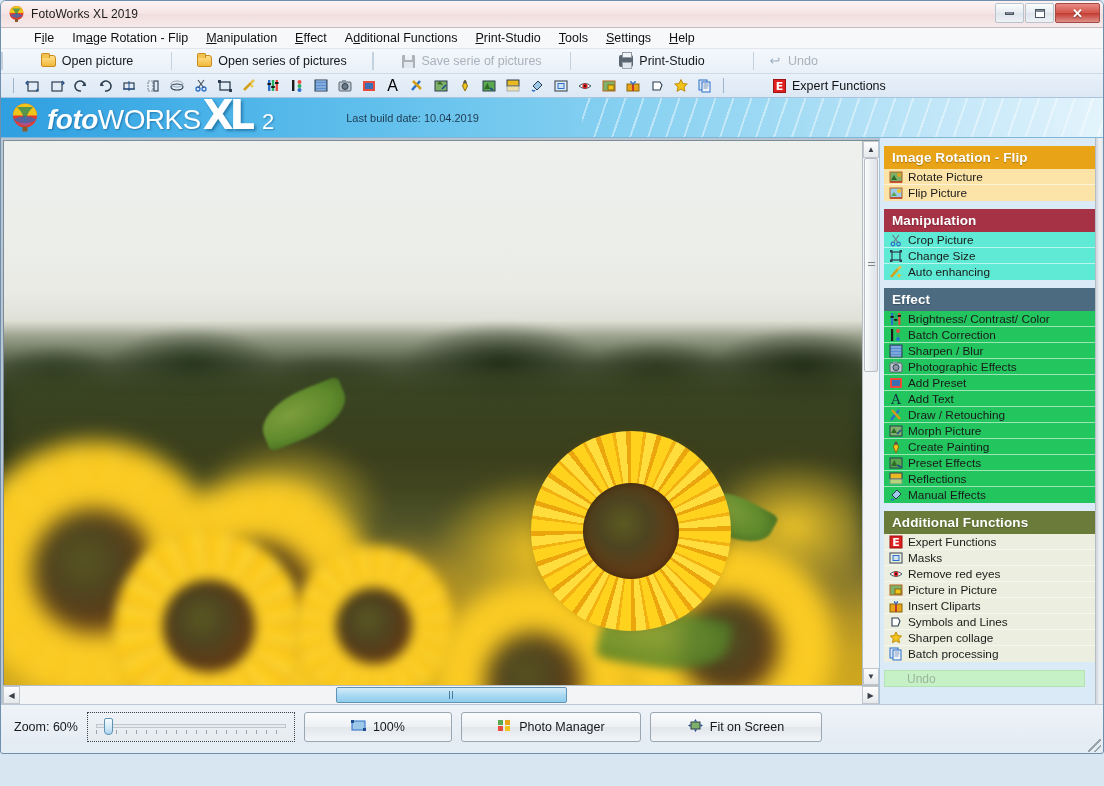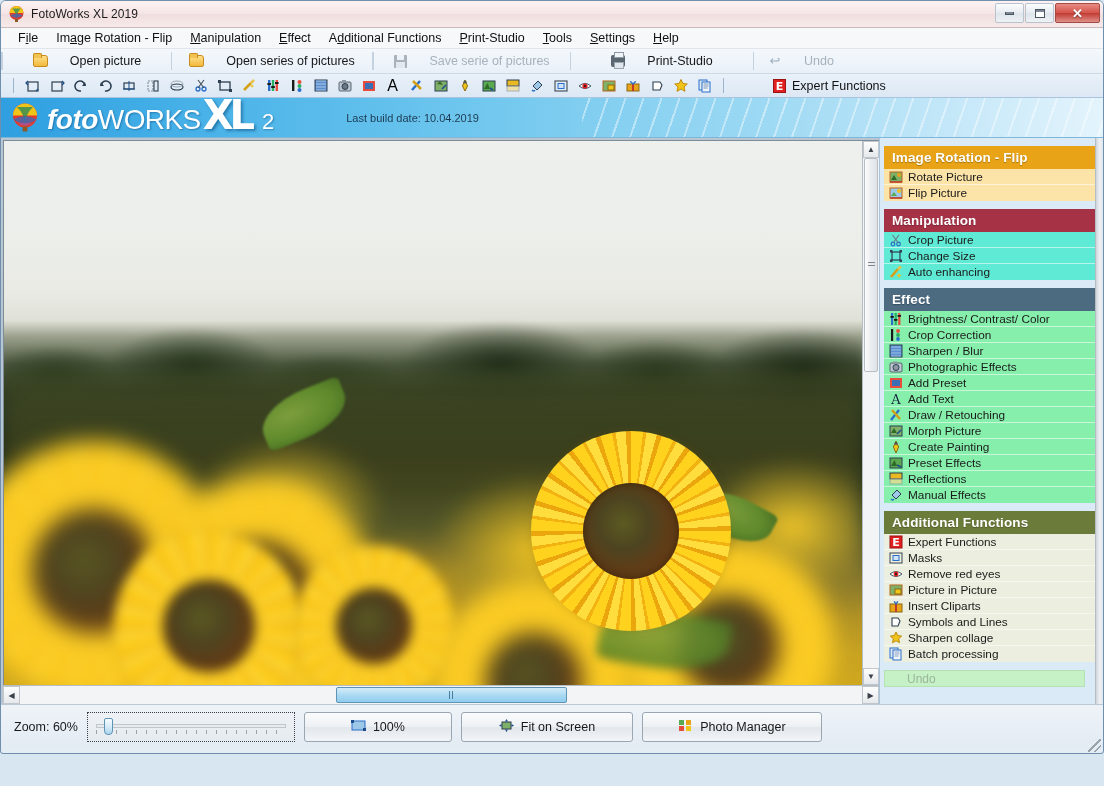--- a/index.html
+++ b/index.html
@@ -53,42 +53,42 @@
   .gl-min { width: 9px; height: 3px; border: 1px solid #4a5560; border-top: none; background: #7b8794; }
   .gl-max { width: 10px; height: 9px; border: 1px solid #4a5560; background: #fff; position: relative; }
   .gl-max::before { content:""; position:absolute; left:0; top:0; right:0; height:2px; background:#7b8794; }
   .gl-close { color: #fff; font-size: 13px; font-weight: bold; line-height: 1; text-shadow: 0 1px 1px rgba(0,0,0,.45); }
 
   
   .menubar {
     height: 21px;
     background: #f6f8fa;
     display: flex; align-items: center;
-    padding-left: 8px;
+    padding-left: 24px;
     border-bottom: 1px solid #e0e6ec;
   }
   .menu-item {
     font-size: 12.5px; color: #111;
     padding: 2px 9px;
     white-space: nowrap;
   }
   .menu-item u { text-decoration: underline; }
 
   
   .toolbar-main {
     height: 25px;
     background: linear-gradient(180deg,#f4f8fc 0%,#e8f0f8 100%);
     display: flex; align-items: stretch;
     border-bottom: 1px solid #cfd9e3;
     position: relative;
   }
   .tb-sep { width: 1px; background: #c4d2e0; margin: 3px 0; flex: none; }
   .tb-btn {
     display: flex; align-items: center; justify-content: center;
-    gap: 22px;
+    gap: 6px;
     font-size: 12.5px; color: #16181a;
     white-space: nowrap;
     padding: 0 10px;
     flex: none;
     text-align: center;
   }
   .tb-btn.disabled { color: #a8b2bc; }
   .tb-btn .ti { flex: none; display: inline-block; }
 
   
@@ -841,40 +841,40 @@
                     <path d="M9 4 L12 1.5" stroke="#e8c14a" stroke-width="2.6"></path>
                     <path d="M10 8 l.8 1.8 1.8 .8 -1.8 .8 -.8 1.8 -.8-1.8 -1.8-.8 1.8-.8z" fill="#f0c419"></path>
                   </svg></span>
               <span>Auto enhancing</span>
             </div>
           </div>
         </div>
 
         <div class="grp">
           <div class="grp-head" style="background:#4c6b80">Effect</div>
-          <div class="grp-items" style="background:#86efac">
+          <div class="grp-items" style="background:#22c55e">
             <div class="grp-item">
               <span class="it-ico"><svg width="14" height="14">
                     <rect x="2" y="1" width="2.2" height="12" fill="#2a6fc9"></rect>
                     <rect x="5.6" y="1" width="2.2" height="12" fill="#27ae60"></rect>
                     <rect x="9.2" y="1" width="2.2" height="12" fill="#e74c3c"></rect>
                     <rect x="1.4" y="4" width="3.4" height="1.8" fill="#1a1a1a"></rect>
                     <rect x="5" y="7" width="3.4" height="1.8" fill="#1a1a1a"></rect>
                     <rect x="8.6" y="3" width="3.4" height="1.8" fill="#1a1a1a"></rect>
                   </svg></span>
               <span>Brightness/ Contrast/ Color</span>
             </div>
             <div class="grp-item">
               <span class="it-ico"><svg width="14" height="14">
                     <rect x="2" y="1" width="2.2" height="12" fill="#1a1a1a"></rect>
                     <circle cx="9" cy="3" r="1.9" fill="#e74c3c"></circle>
                     <circle cx="9" cy="7" r="1.9" fill="#27ae60"></circle>
                     <circle cx="9" cy="11" r="1.9" fill="#2a6fc9"></circle>
                   </svg></span>
-              <span>Crop Correction</span>
+              <span>Batch Correction</span>
             </div>
             <div class="grp-item">
               <span class="it-ico"><svg width="14" height="14">
                     <rect x="1" y="1" width="12" height="12" fill="#5b8fd0" stroke="#2c3e50"></rect>
                     <path d="M2 3 h10 M2 6 h10 M2 9 h10 M2 12 h10" stroke="#cfe2f7" stroke-width=".6"></path>
                   </svg></span>
               <span>Sharpen / Blur</span>
             </div>
             <div class="grp-item">
               <span class="it-ico"><svg width="14" height="14">
@@ -1020,34 +1020,34 @@
       <div class="slider-ticks"></div>
       <div class="slider-thumb"></div>
     </div>
     <div class="bbtn" style="min-width:148px">
       <span><svg width="15" height="13">
             <rect x="1" y="2" width="13" height="9" fill="#9ec8e8" stroke="#2a6fc9"></rect>
             <rect x="0" y="1" width="3" height="3" fill="#1d4e89"></rect>
             <rect x="12" y="9" width="3" height="3" fill="#1d4e89"></rect>
           </svg></span>
       <span>100%</span>
-    </div>
-    <div class="bbtn" style="min-width:172px">
-      <span><svg width="15" height="13">
-            <rect x="3" y="3" width="9" height="7" fill="#7fb069" stroke="#2c3e50"></rect>
-            <path d="M7.5 0 L9 2.5 L6 2.5z M7.5 13 L9 10.5 L6 10.5z M0 6.5 L2.5 5 L2.5 8z M15 6.5 L12.5 5 L12.5 8z" fill="#1d4e89"></path>
-          </svg></span>
-      <span>Fit on Screen</span>
     </div>
     <div class="bbtn" style="min-width:180px">
       <span><svg width="15" height="13">
             <rect x="1" y="1" width="5" height="5" fill="#5aa84f"></rect>
             <rect x="8" y="1" width="5" height="5" fill="#e8a317"></rect>
             <rect x="1" y="7" width="5" height="5" fill="#e74c3c"></rect>
             <rect x="8" y="7" width="5" height="5" fill="#f0c419"></rect>
           </svg></span>
       <span>Photo Manager</span>
     </div>
+    <div class="bbtn" style="min-width:172px">
+      <span><svg width="15" height="13">
+            <rect x="3" y="3" width="9" height="7" fill="#7fb069" stroke="#2c3e50"></rect>
+            <path d="M7.5 0 L9 2.5 L6 2.5z M7.5 13 L9 10.5 L6 10.5z M0 6.5 L2.5 5 L2.5 8z M15 6.5 L12.5 5 L12.5 8z" fill="#1d4e89"></path>
+          </svg></span>
+      <span>Fit on Screen</span>
+    </div>
   </div>
 
 
   <div class="resize-grip"></div>
 </div>
 
 </body></html>

